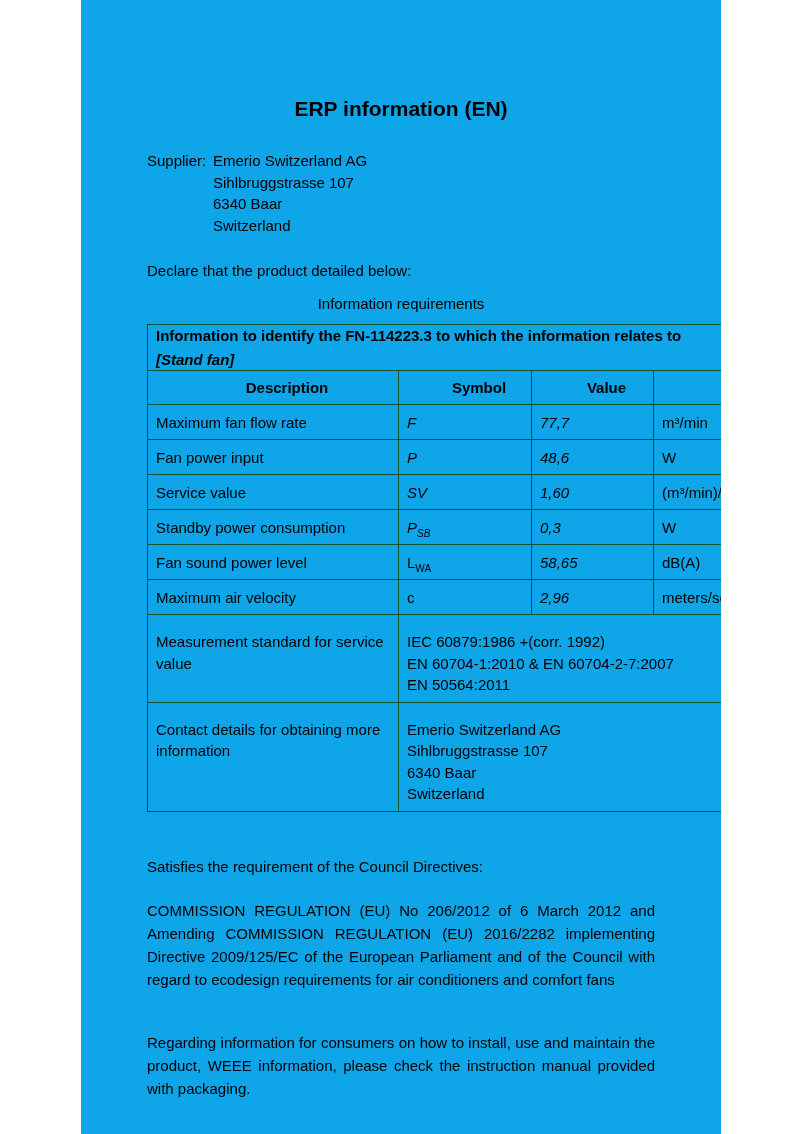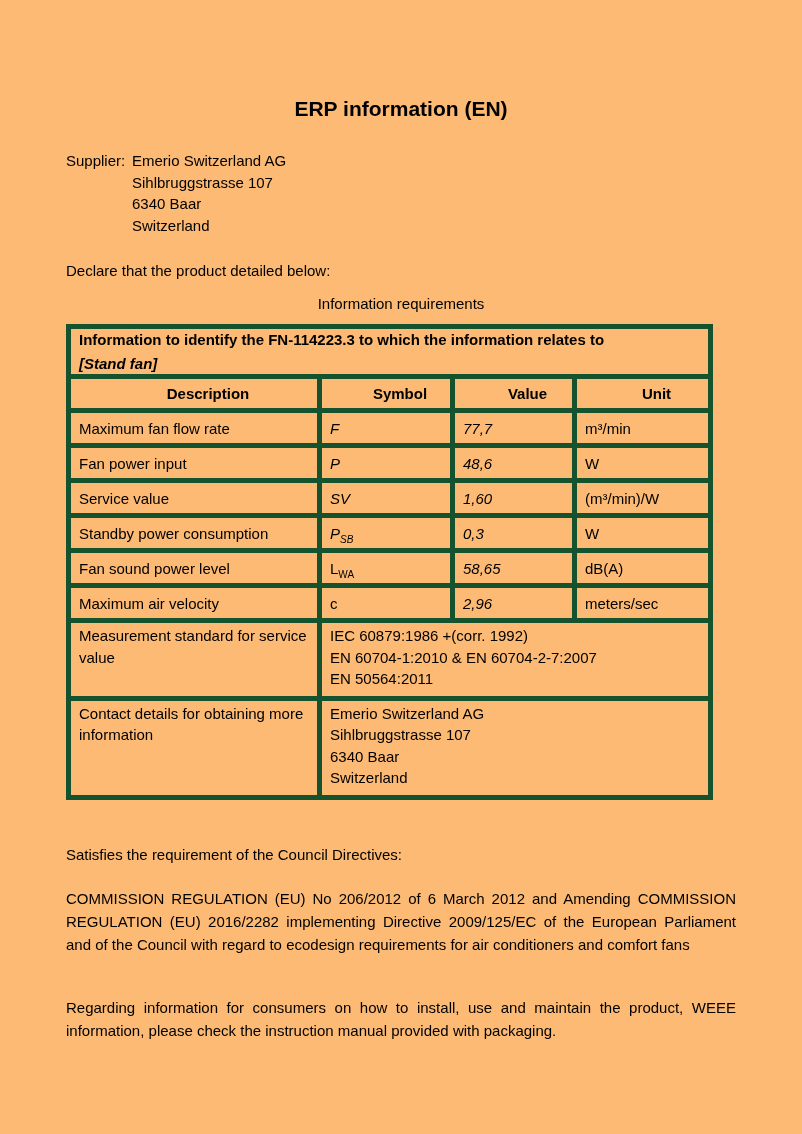--- a/index.html
+++ b/index.html
@@ -1,21 +1,21 @@
 <!DOCTYPE html>
 <html><head>
 <meta charset="utf-8">
 <style>
   * { margin: 0; padding: 0; box-sizing: border-box; }
   html, body { background: #ffffff; }
   .page {
-    width: 802px;
+    width: 640px;
     height: 1134px;
     margin: 0 auto;
-    background: #fdba74;
+    background: #0ea5e9;
     color: #000000;
     font-family: "Liberation Sans", sans-serif;
     font-size: 15px;
     padding: 96px 66px 0 66px;
     overflow: hidden;
     position: relative;
   }
   .title {
     font-size: 21px;
     font-weight: 700;
@@ -36,36 +36,36 @@
     line-height: 21px;
     margin-bottom: 10px;
   }
   table.info-table {
     width: 642px;
     border-collapse: collapse;
     table-layout: fixed;
     font-size: 15px;
   }
   .info-table td, .info-table th {
-    border: 5px solid #14532d;
+    border: 1px solid #14532d;
     padding: 0 8px;
     vertical-align: middle;
     text-align: left;
     font-weight: 400;
     overflow: hidden;
   }
   .thead-cell { text-align: center; padding: 8px 10px; }
   .thead-title { font-weight: 700; line-height: 21px; }
   .thead-sub { font-weight: 700; font-style: italic; line-height: 21px; margin-top: 3px; }
   .col-head th { text-align: center; font-weight: 700; height: 34px; padding-left: 36px; }
   .data-row td { height: 35px; }
   .sym-it { font-style: italic; }
   .val { font-style: italic; margin-left: 44px; }
   sub { font-size: 10px; line-height: 0; }
-  .span-row td { vertical-align: top; padding-top: 2px; padding-bottom: 6px; }
+  .span-row td { vertical-align: top; padding-top: 16px; padding-bottom: 6px; }
   .multiline div { line-height: 21.5px; }
   .indented { padding-left: 20px; }
   .satisfies { margin-top: 44px; line-height: 21px; }
   .para {
     margin-top: 22px;
     text-align: justify;
     line-height: 23px;
   }
   .para-last { margin-top: 40px; }
 </style>

